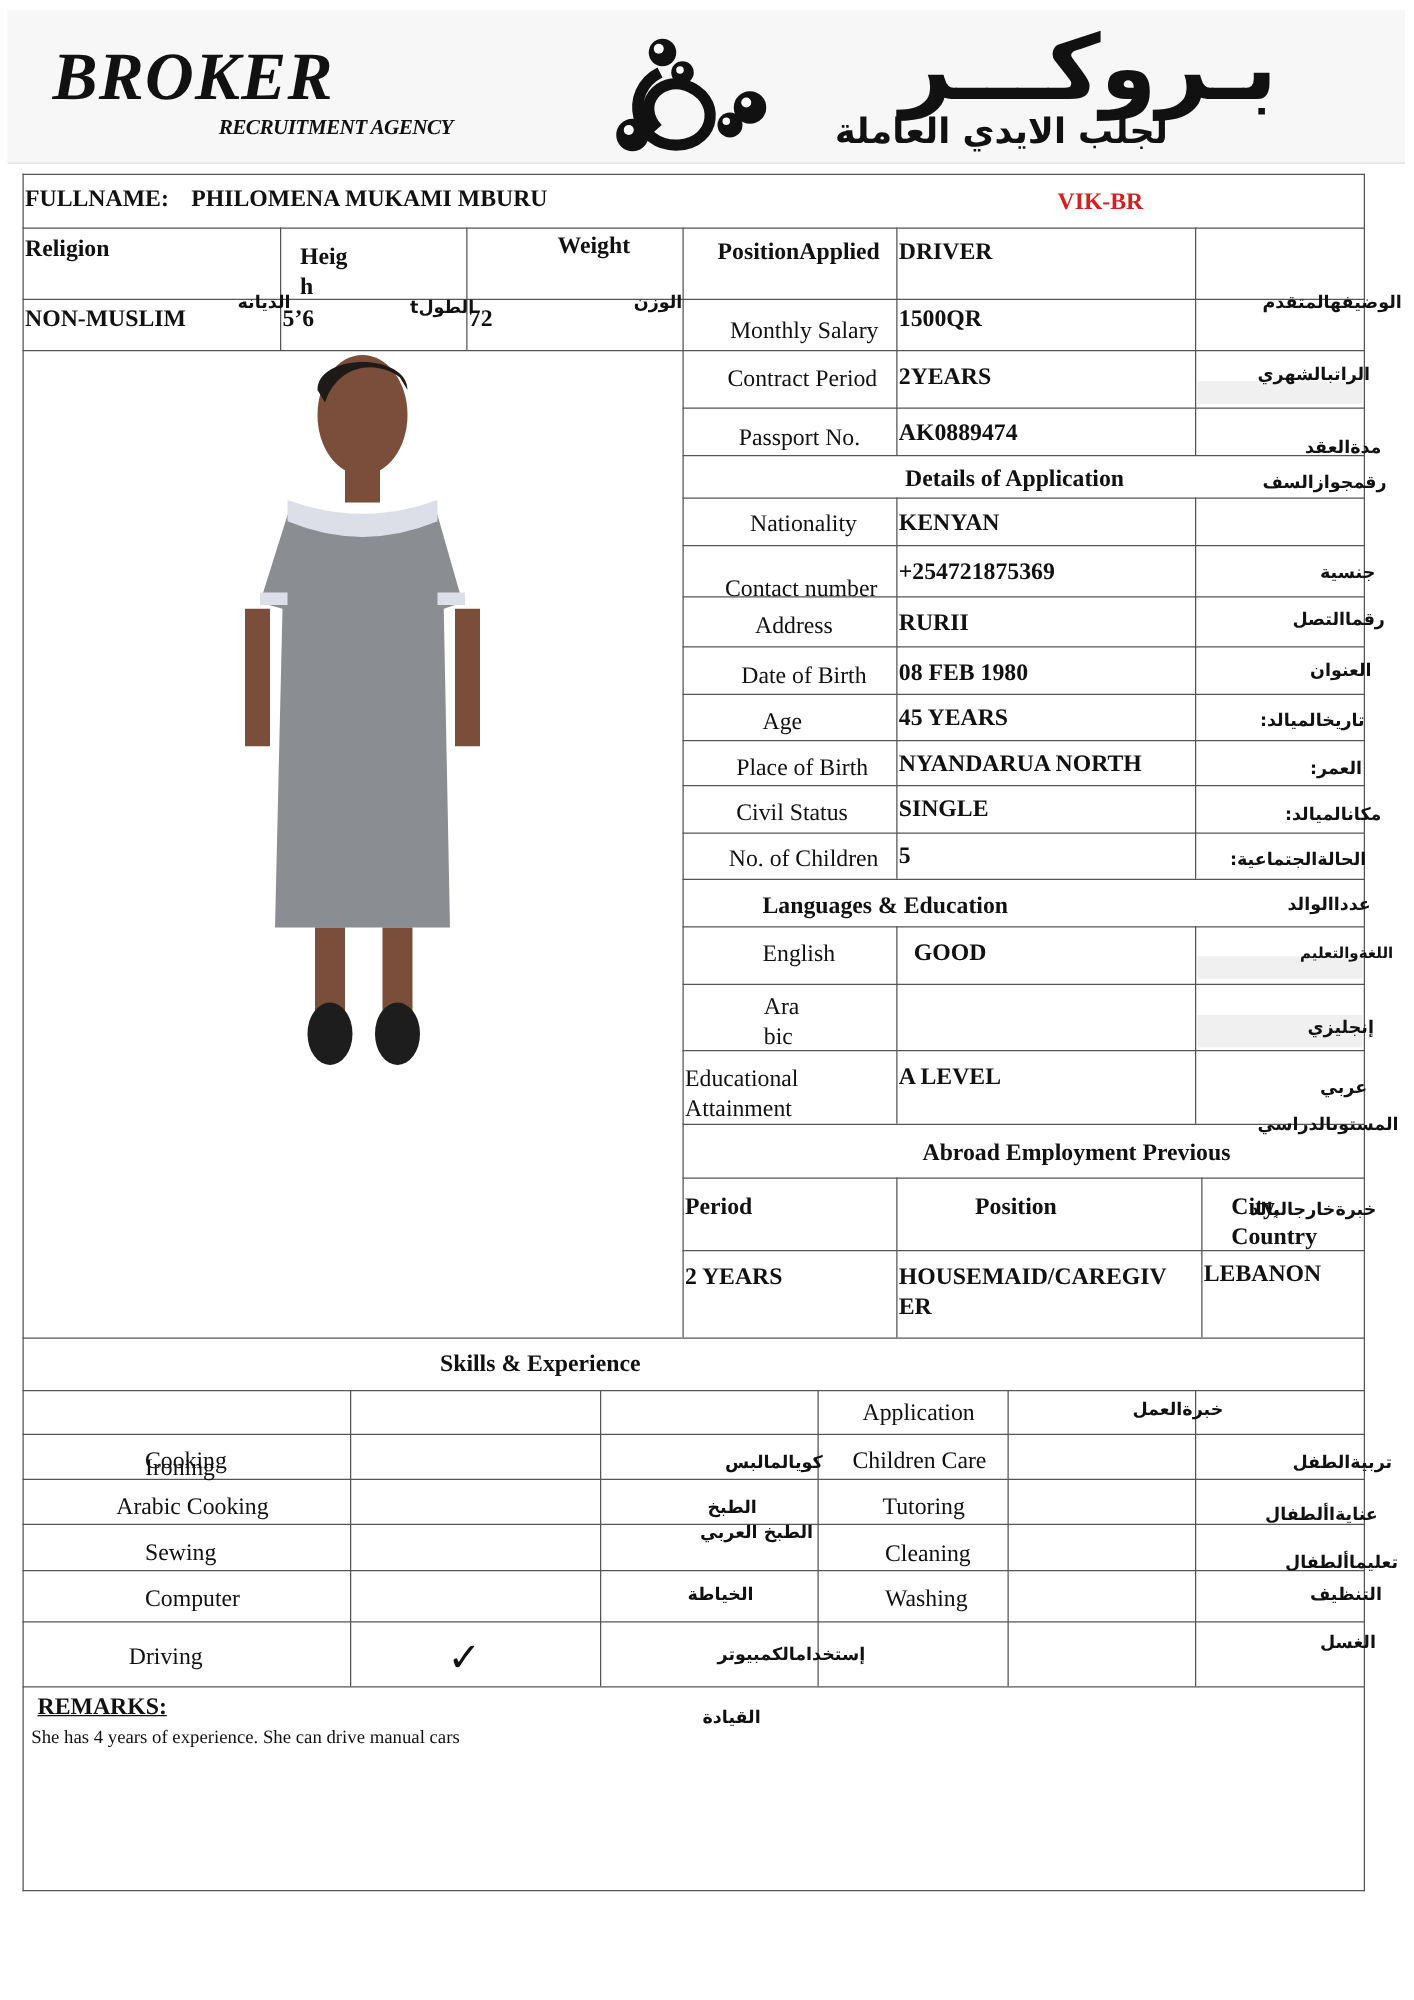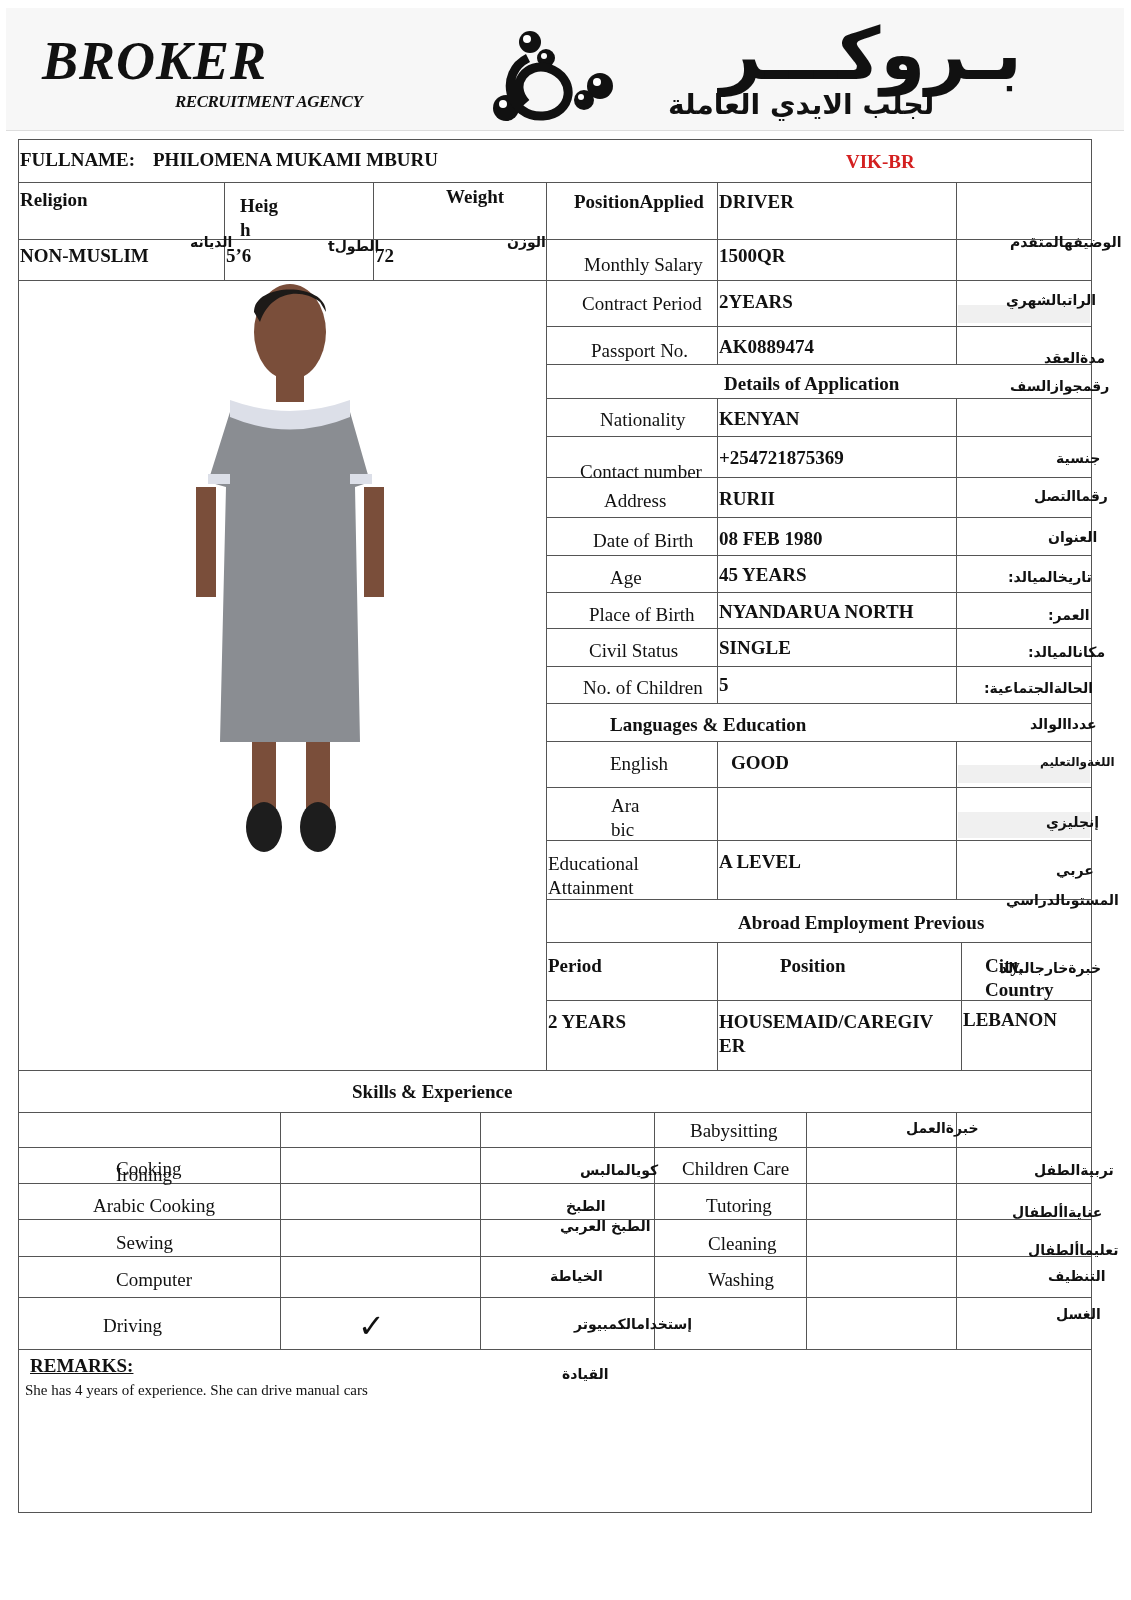--- a/index.html
+++ b/index.html
@@ -218,21 +218,21 @@
   <div class="t b" style="left:963px;top:1008px;">LEBANON</div>
 </div>
 
 <div class="t b" style="left:352px;top:1080px;">Skills &amp; Experience</div>
 <div class="t ar" style="left:906px;top:1072px;">خبرةالعمل</div>
 
 <div>
   <div class="t" style="left:116px;top:1119px;margin-top:44px;">Ironing</div>
   <div class="t" style="left:360px;top:1119px;font-size:30px;"></div>
   <div class="t ar" style="left:580px;top:1114px;">كويالمالبس</div>
-  <div class="t" style="left:690px;top:1119px;">Babysitting</div>
+  <div class="t" style="left:690px;top:1119px;">Application</div>
   <div class="t" style="left:870px;top:1119px;"></div>
   <div class="t ar" style="left:1034px;top:1114px;">تربيةالطفل</div>
 </div>
 <div>
   <div class="t" style="left:116px;top:1157px;">Cooking</div>
   <div class="t" style="left:360px;top:1157px;"></div>
   <div class="t ar" style="left:566px;top:1150px;">الطبخ</div>
   <div class="t" style="left:682px;top:1157px;">Children Care</div>
   <div class="t" style="left:870px;top:1157px;"></div>
   <div class="t ar" style="left:1012px;top:1156px;">عنايةاألطفال</div>

